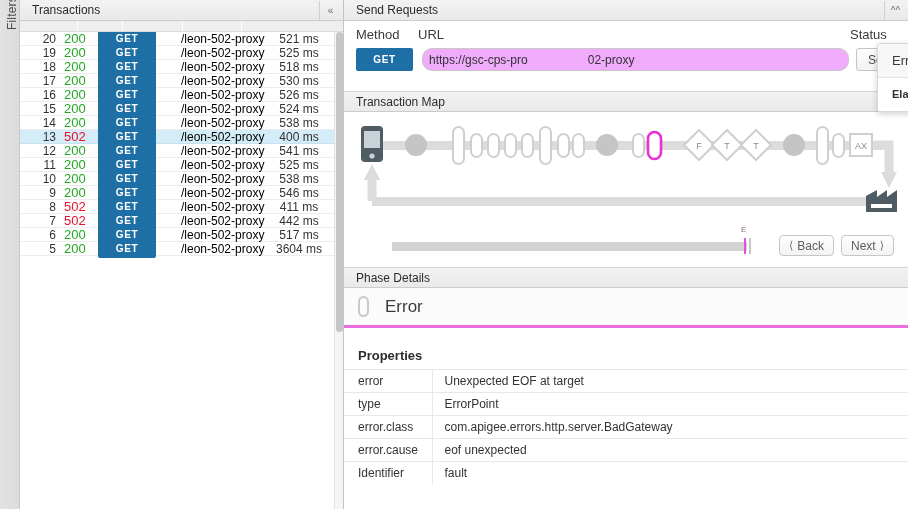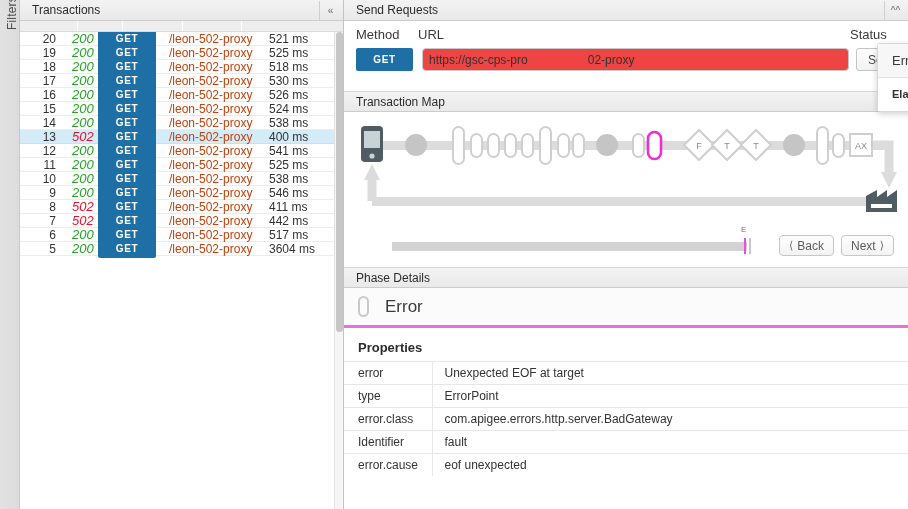--- a/index.html
+++ b/index.html
@@ -55,31 +55,31 @@
   .ch4 { width: 63px; } .ch5 { width: 108px; border-right: none; }
 
   .tx-scroll { flex: 1; overflow: hidden; position: relative; background:#fff; }
   .tx-row {
     height: 14px; display: flex; align-items: center;
     border-bottom: 1px solid #ececec; padding-left: 6px;
     font-size: 12px; cursor: pointer;
   }
   .tx-row.selected { background: #d4ecf7; border-bottom-color:#c6e2ef; }
   .tx-idx { width: 30px; text-align: right; color: #333; font-size: 12px; }
-  .tx-status { width: 42px; text-align: left; padding-left: 16px; font-size: 13px; font-style: italic; }
+  .tx-status { width: 42px; text-align: left; padding-left: 8px; font-size: 13px; }
   .tx-status.ok { color: #26a526; }
   .tx-status.err { color: #e8112d; }
   .tx-verb-wrap { width: 66px; }
   .verb-badge {
     display: inline-block; background: #1d6fa5; color: #ffffff;
     font-size: 10px; font-weight: bold; letter-spacing: .6px;
     padding: 4px 0; width: 58px; text-align: center; border-radius: 2px;
   }
-  .tx-path { flex: 1; padding-left: 5px; color: #c2410c; font-size: 12px; }
-  .tx-time { width: 74px; text-align: left; padding-right: 14px; color: #333; font-size: 12px; }
+  .tx-path { flex: 1; padding-left: 5px; color: #000000; font-size: 12px; margin-left: 12px; }
+  .tx-time { width: 74px; text-align: center; padding-right: 14px; color: #333; font-size: 12px; }
 
   .tx-scrollbar {
     position: absolute; right: 0; top: 32px; bottom: 0; width: 9px;
     background: #f5f5f5; border-left: 1px solid #e3e3e3;
   }
   .tx-scrollthumb {
     position: absolute; left: 1px; top: 0px; width: 7px; height: 300px;
     background: #c6c6c6; border-radius: 4px;
   }
 
@@ -104,21 +104,21 @@
   .lbl-url { flex: 1; }
   .lbl-status { width: 58px; text-align: left; }
   .send-controls { display: flex; align-items: center; margin-top: 6px; }
   .method-btn {
     background: #1d6fa5; color: #fff; font-size: 10px; font-weight: bold;
     letter-spacing: .6px; width: 57px; text-align: center; padding: 6px 0;
     border-radius: 2px; cursor: pointer;
   }
   .url-input {
     flex: 1; margin-left: 9px; height: 23px; line-height: 21px;
-    border: 1px solid #c8c8c8; border-radius: 4px; background: #ef4444;
+    border: 1px solid #c8c8c8; border-radius: 10px; background: #f0abfc;
     padding: 0 6px; font-size: 12px; color: #333; font-family: "Liberation Sans", sans-serif;
     outline: none; min-width: 0;
   }
   .send-btn {
     margin-left: 7px; height: 23px; padding: 0 11px; font-size: 12px;
     border: 1px solid #c4c4c4; border-radius: 3px; color: #4a4a4a;
     background: linear-gradient(to bottom,#fefefe,#f2f2f2); cursor: pointer;
     font-family: "Liberation Sans", sans-serif;
   }
 
@@ -170,21 +170,21 @@
   .phase-head-row {
     flex: 0 0 40px; display: flex; align-items: center; padding-left: 14px;
     background: #fbfbfb; border-bottom: 3px solid #ea6ee0;
   }
   .phase-icon {
     width: 11px; height: 21px; border: 2px solid #c9c9c9; border-radius: 6px;
     margin-right: 16px;
   }
   .phase-name { font-size: 17px; color: #3b3b3b; font-weight: 300; }
 
-  .props-wrap { flex: 1; padding: 12px 0 0 0; overflow: hidden; }
+  .props-wrap { flex: 1; padding: 12px 0 0 0; overflow: hidden; margin-top: 8px; }
   .props-title { font-size: 13px; font-weight: bold; color: #2d2d2d; padding: 0 0 6px 14px; }
   .props-table { width: 100%; border-collapse: collapse; }
   .props-table tr { border-top: 1px solid #e8e8e8; }
   .props-table td { padding: 4px 0 4px 0; font-size: 12px; color: #333; height: 21px; }
   .prop-key { width: 88px; padding-left: 14px !important; border-right: 1px solid #e8e8e8; }
   .prop-val { padding-left: 12px !important; }
 </style>
 </head>
 <body>
 
@@ -452,25 +452,25 @@
             </tr>
             <tr>
               <td class="prop-key">type</td>
               <td class="prop-val">ErrorPoint</td>
             </tr>
             <tr>
               <td class="prop-key">error.class</td>
               <td class="prop-val">com.apigee.errors.http.server.BadGateway</td>
             </tr>
             <tr>
+              <td class="prop-key">error.cause</td>
+              <td class="prop-val">eof unexpected</td>
+            </tr>
+            <tr>
               <td class="prop-key">Identifier</td>
               <td class="prop-val">fault</td>
             </tr>
-            <tr>
-              <td class="prop-key">error.cause</td>
-              <td class="prop-val">eof unexpected</td>
-            </tr>
           </tbody>
       </table>
     </div>
 
   </div>
 </div>
 
 </body></html>

